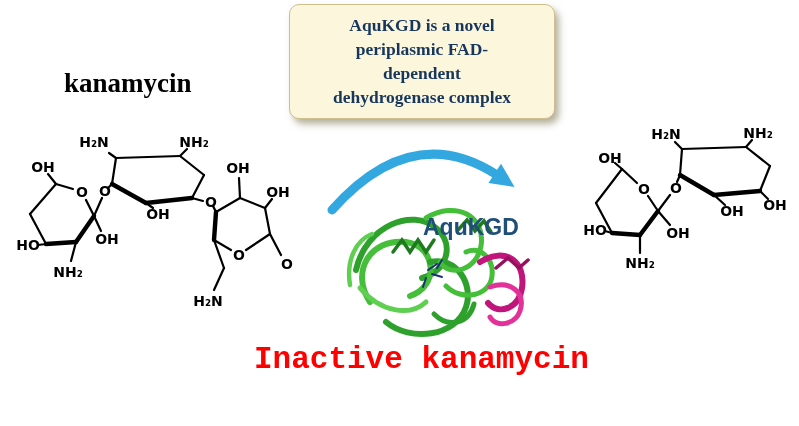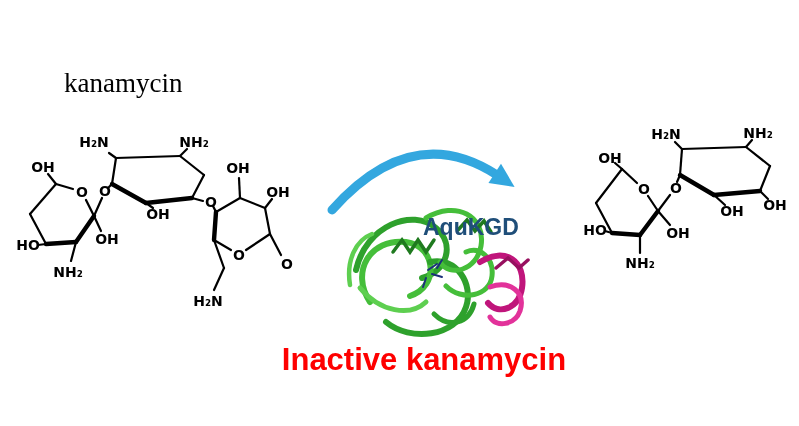--- a/index.html
+++ b/index.html
@@ -1,47 +1,53 @@
 <!DOCTYPE html>
 <html><head>
 <meta charset="utf-8">
 <style>
   html,body{margin:0;padding:0;background:#ffffff;}
   body{width:799px;height:426px;overflow:hidden;font-family:"Liberation Sans",sans-serif;}
   .figure{position:relative;width:799px;height:426px;background:#ffffff;}
 
   .title{position:absolute;left:64px;top:68px;font-family:"Liberation Serif",serif;
-         font-weight:normal;font-size:27px;color:#000;}
+         font-weight:bold;font-size:27px;color:#000;}
 
   .callout{position:absolute;left:289px;top:4px;width:266px;box-sizing:border-box;
            padding:8px 10px 9px;background:#FCF7DC;border:1px solid #CDBE8C;border-radius:10px;
            box-shadow:4px 5px 7px rgba(110,100,60,.5);text-align:center;}
   .callout-line{font-family:"Liberation Serif",serif;font-weight:bold;font-size:17.5px;
                 line-height:24px;color:#17365D;}
 
   .protein-label{position:absolute;left:423px;top:214px;font-weight:bold;font-size:23px;
                  color:#1F4E79;font-family:"Liberation Sans",sans-serif;}
 
-  .caption{position:absolute;left:254px;top:342px;width:340px;text-align:center;
-           font-family:Liberation Sans, sans-serif;font-weight:bold;font-size:31px;color:#FE0000;}
+  .caption{position:absolute;left:254px;top:342px;width:340px;text-align:left;
+           font-family:Liberation Mono, monospace;font-weight:bold;font-size:31px;color:#FE0000;}
 
   svg{position:absolute;overflow:visible;}
   svg text{font-family:"DejaVu Sans",sans-serif;font-weight:bold;font-size:14px;fill:#000;
            text-anchor:middle;dominant-baseline:central;}
   .bond{stroke:#000;stroke-width:2.2;fill:none;stroke-linecap:round;}
   .bondb{stroke:#000;stroke-width:4.4;fill:none;stroke-linecap:round;}
   .ribbon{fill:none;stroke-linecap:round;}
 </style>
 </head>
 <body>
 
 <div class="figure">
 
   <div class="title">kanamycin</div>
 
+  <div class="callout">
+    <div class="callout-line">AquKGD is a novel</div>
+    <div class="callout-line">periplasmic FAD-</div>
+    <div class="callout-line">dependent</div>
+    <div class="callout-line">dehydrogenase complex</div>
+  </div>
 
   <svg style="left:8px;top:98px;width:290px;height:215px;" viewBox="0 0 290 215">
     <g>
 
       <path class="bond" d="M108,60 L172,58"></path>
       <path class="bond" d="M172,58 L196,77"></path>
       <path class="bond" d="M196,77 L184,100"></path>
       <path class="bondb" d="M184,100 L138,105"></path>
       <path class="bondb" d="M138,105 L104,86"></path>
       <path class="bond" d="M104,86 L108,60"></path>

